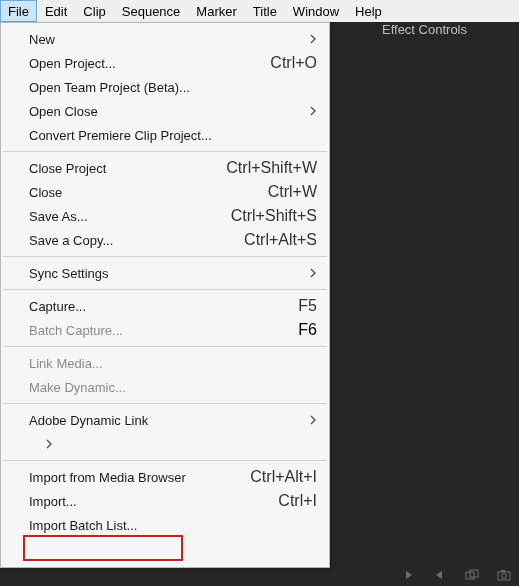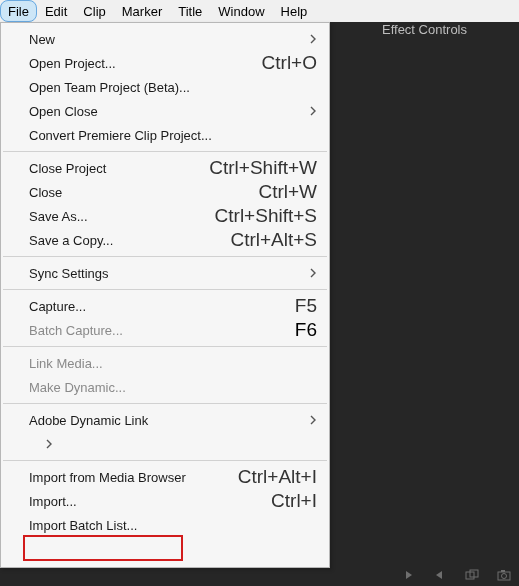--- a/index.html
+++ b/index.html
@@ -30,21 +30,20 @@
     align-items: stretch;
     font-size: 13px;
     color: #000;
     z-index: 10;
   }
   .menubar .menu-item {
     display: flex;
     align-items: center;
     padding: 0 8px;
     cursor: default;
-    border-radius: 8px;
   }
   .menubar .menu-item.active {
     background: #cde6f7;
     outline: 1px solid #6aa9e0;
     outline-offset: -1px;
   }
   
   .dark-panel {
     position: absolute;
     top: 22px; left: 0;
@@ -87,21 +86,21 @@
   }
   .dd-row.disabled {
     color: #8a8a8a;
   }
   .dd-label {
     flex: 1;
     white-space: nowrap;
   }
   .dd-shortcut {
     color: #333;
-    font-size: 19px;
+    font-size: 16px;
     margin-left: 12px;
     text-align: right;
     min-width: 80px;
   }
   .dd-row.disabled .dd-shortcut {
     color: #000000;
   }
   .dd-arrow {
     margin-left: 12px;
     width: 12px;
@@ -147,20 +146,23 @@
     <div class="menu-item active">
         <span>File</span>
       </div>
     <div class="menu-item">
         <span>Edit</span>
       </div>
     <div class="menu-item">
         <span>Clip</span>
       </div>
     <div class="menu-item">
+        <span>Sequence</span>
+      </div>
+    <div class="menu-item">
         <span>Marker</span>
       </div>
     <div class="menu-item">
         <span>Title</span>
       </div>
     <div class="menu-item">
         <span>Window</span>
       </div>
     <div class="menu-item">
         <span>Help</span>

